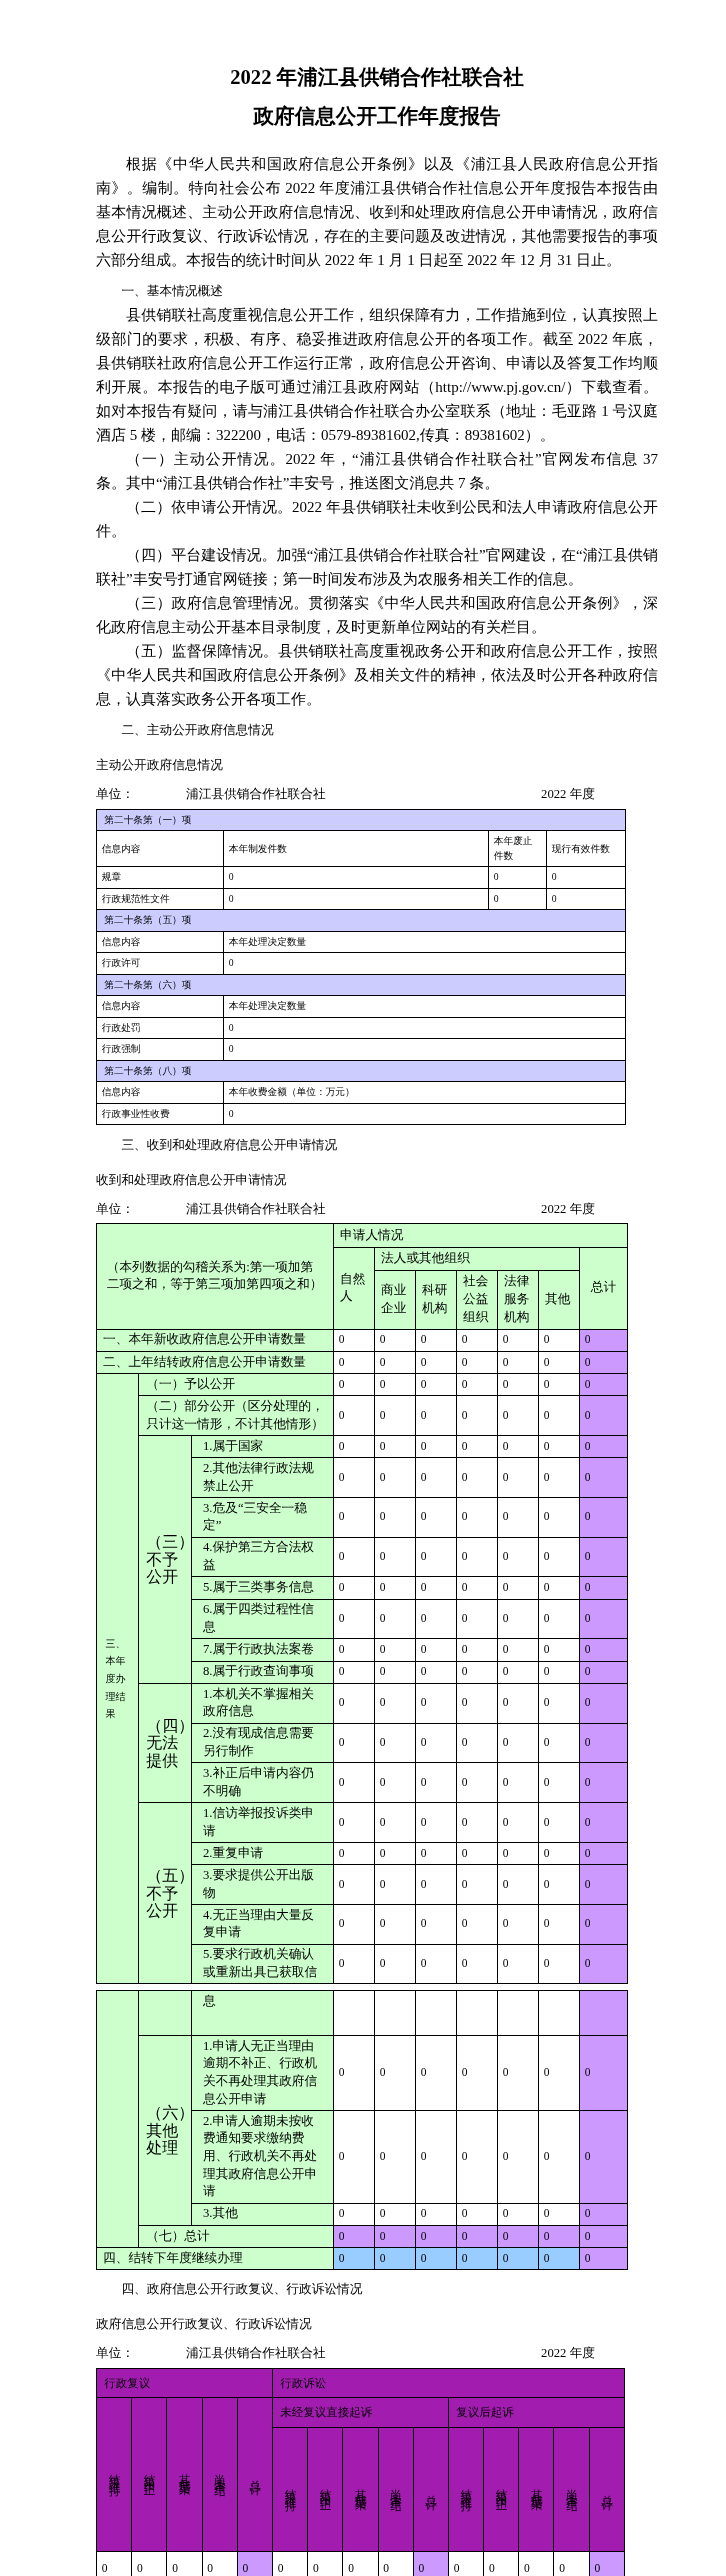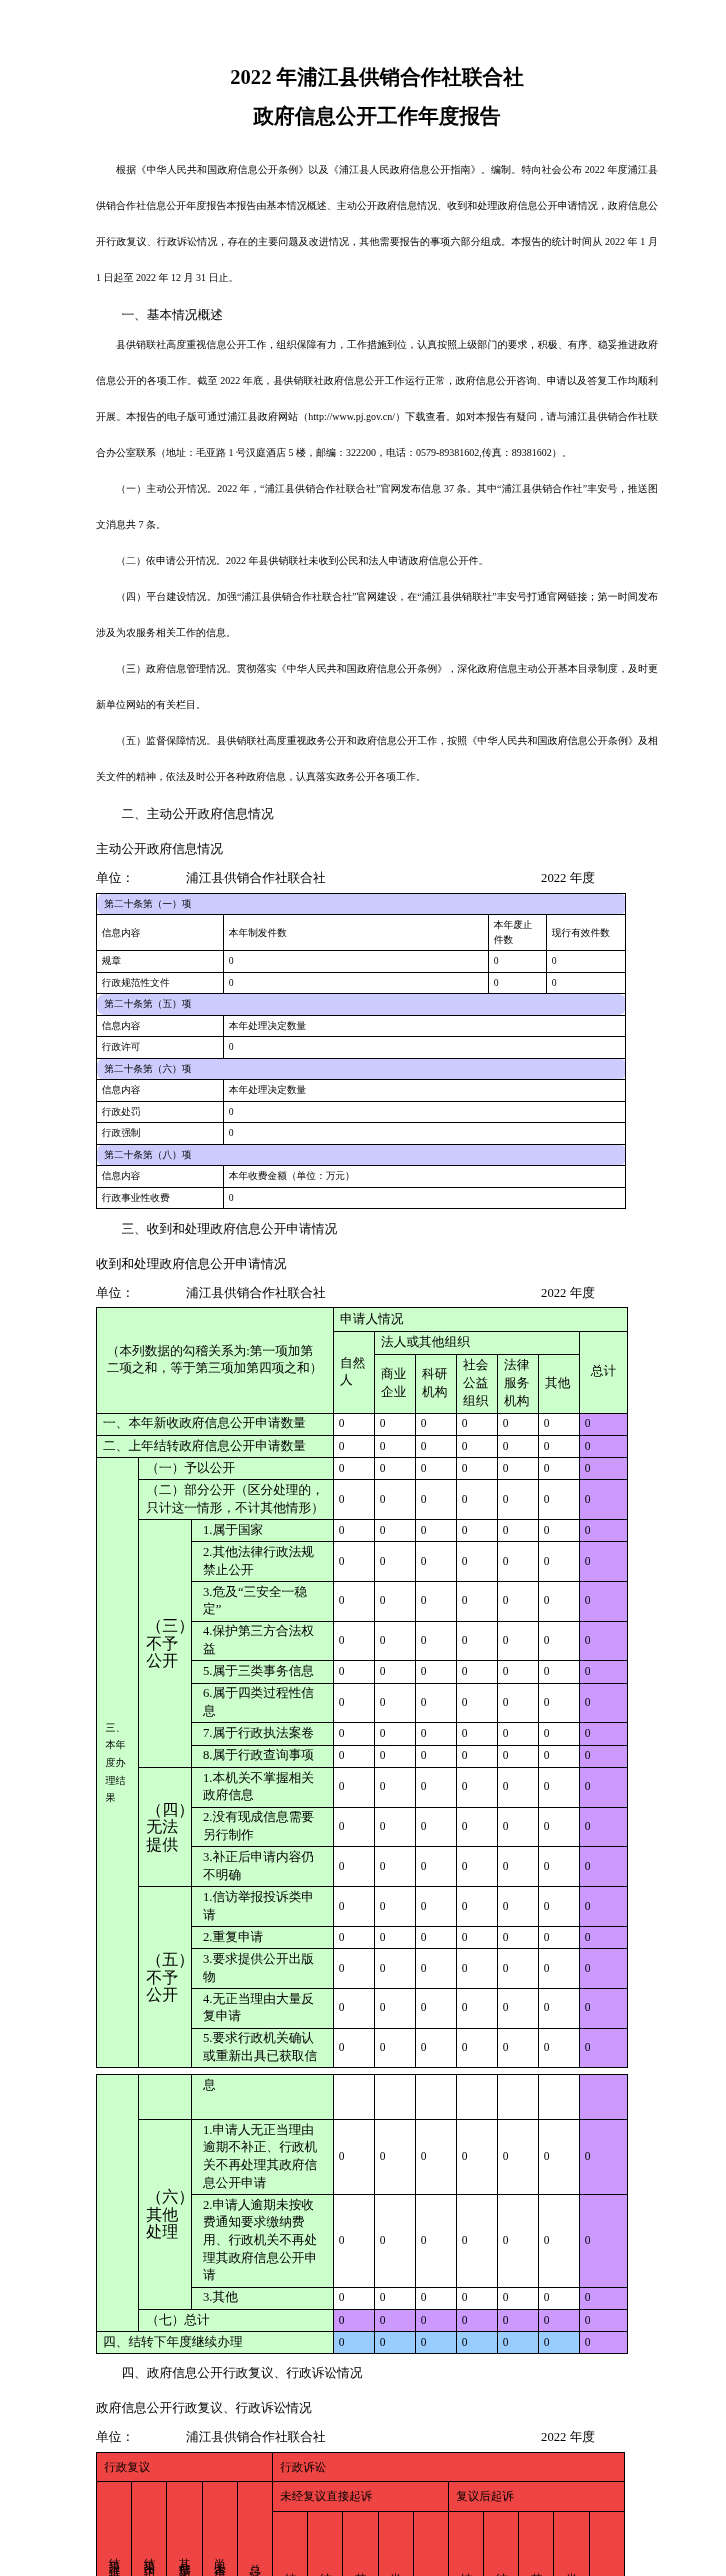--- a/index.html
+++ b/index.html
@@ -3,36 +3,36 @@
 <meta charset="utf-8">
 <style>
   html, body { margin:0; padding:0; background:#ffffff; }
   .page {
     width:726px; min-height:2576px; box-sizing:border-box;
     padding:58px 68px 36px 96px;
     background:#fff; color:#000;
     font-family:"Liberation Serif", serif;
   }
   .doc-title { text-align:center; font-size:20.6px; font-weight:bold; line-height:39px; margin:0 0 15.7px 0; }
-  p.body { font-size:10px; line-height:36px; text-align:justify; margin:0; text-indent:2em; }
+  p.body { font-size:15px; line-height:24px; text-align:justify; margin:0; text-indent:2em; }
   p.sec-h { font-size:12.7px; line-height:24px; margin:7.3px 0 0 0; text-indent:2em; }
   p.sub-h { font-size:12.7px; line-height:24px; margin:11px 0 0 0; text-indent:0; }
   .unit-line { width:529px; display:flex; font-size:12.7px; line-height:22px; margin:6px 0 3.6px 0;gap:36px; }
   .u-value { margin-left:16px; }
   .u-year { margin-left:auto; margin-right:30px; }
 
   table { border-collapse:collapse; table-layout:fixed; background:#fff; }
   table, td { border:0.6px solid #000; }
   table { border:1.2px solid #000; }
   td { word-break:break-all; }
 
   
   .t1 { width:528px; font-size:9.7px; }
   .t1 td { padding:3px 4.8px; line-height:14.5px; vertical-align:middle; }
-  .t1 .bar { background:#ccccff; padding:3px 7.3px;border-radius:8px; }
+  .t1 .bar { background:#ccccff; padding:3px 7.3px; }
 
   
   .t2 { width:529px; font-size:12.7px; }
   .t2 td { padding:1.8px 4.8px; line-height:17.6px; vertical-align:middle; background:#ccffcc; }
   .t2 td.note { padding:2.4px 9.7px; }
   .t2 td.ghead { padding:2.4px 6px; vertical-align:middle; }
   .t2 td.gtot { text-align:center; }
   .t2 td.ca { padding:1.2px 8.5px; font-size:10px; }
   .t2 td.cb { padding:1.2px 7.3px; font-size:16px; }
   .t2 td.cc { padding:1.8px 11px; }
@@ -40,21 +40,21 @@
   .t2 td.lbl3 { padding:1.8px 6px; }
   .t2 td.v { background:#ffffff; font-size:11.5px; padding-left:4.8px; }
   .t2 td.tot { background:#cc99ff; font-size:11.5px; padding-left:4.8px; }
   .t2 tr.prow td.v { background:#cc99ff; }
   .t2 tr.brow td.v { background:#99ccff; }
   .t2 tr.tall td { height:40px; vertical-align:top; }
   .page-gap { height:6px; }
 
   
   .t3 { width:529px; font-size:11.5px; }
-  .t3 td { padding:2.4px 4.8px; line-height:16.4px; vertical-align:middle; background:#ef4444; }
+  .t3 td { padding:2.4px 4.8px; line-height:16.4px; vertical-align:middle; background:#a21caf; }
   .t3 td.hgroup { padding:6px 7.3px; }
   .t3 td.vhc { height:118px; text-align:center; }
   .t3 .vh { display:inline-block; writing-mode:vertical-lr; text-orientation:upright; letter-spacing:3.6px; line-height:1.1; }
   .t3 td.v { background:#ffffff; height:29px; }
   .t3 td.tot { background:#cc99ff; height:29px; }
 </style>
 </head>
 <body>
 
 <div class="page">

